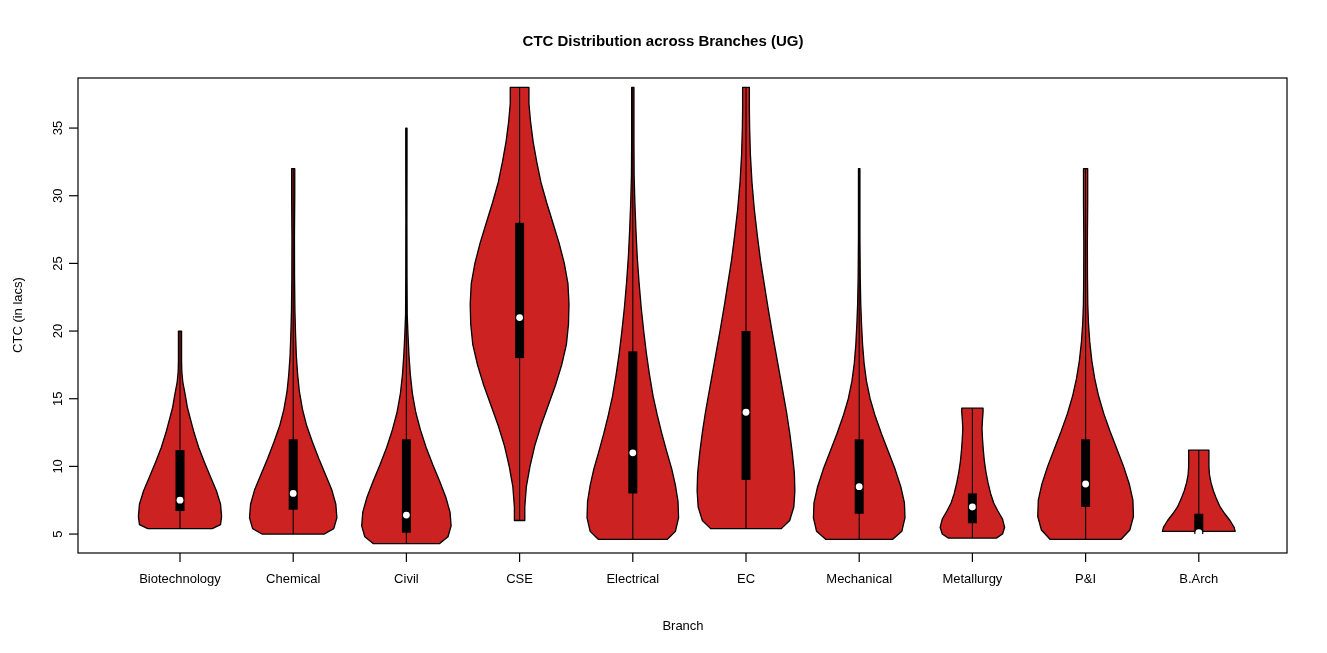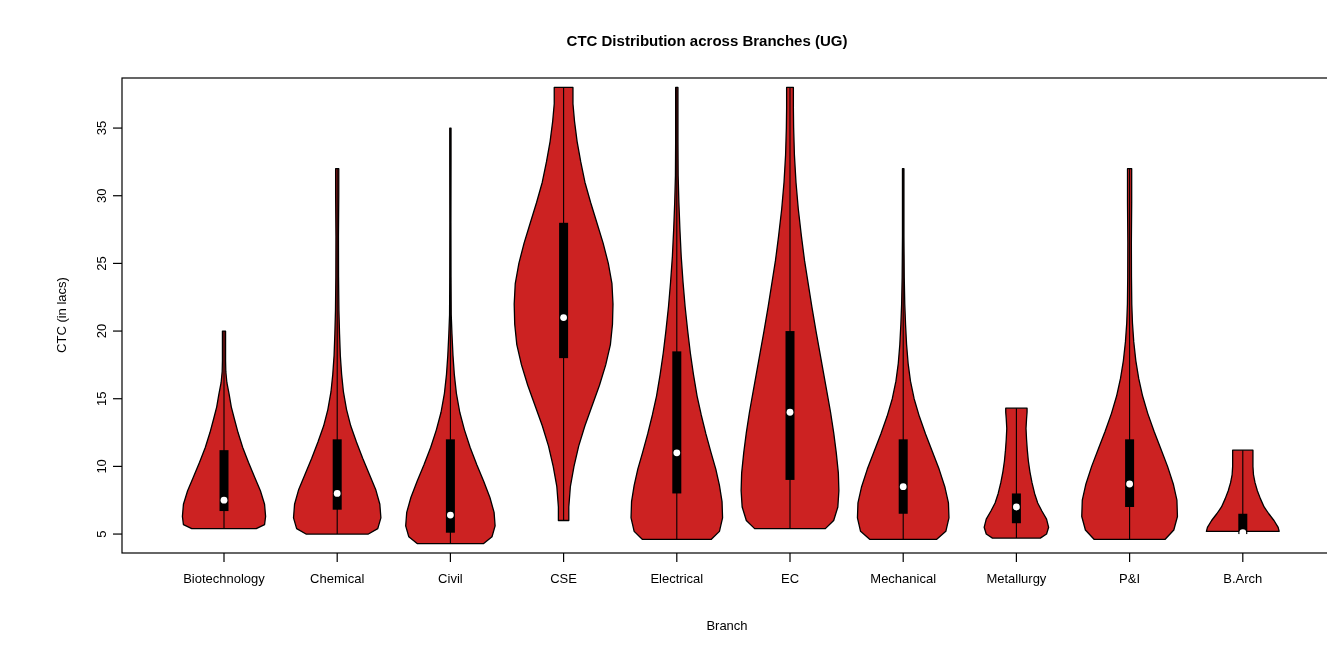--- a/index.html
+++ b/index.html
@@ -11,21 +11,20 @@
     width: 1327px;
     height: 653px;
     font-family: "Liberation Sans", sans-serif;
     overflow: hidden;
   }
   #plot-root {
     position: relative;
     width: 1197px;
     height: 653px;
     background: #ffffff;
-    margin-left: 44px;
   }
   svg#violin-svg {
     display: block;
     width: 1327px;
     height: 653px;
   }
   .plot-title {
     font-family: "Liberation Sans", sans-serif;
     font-size: 15px;
     font-weight: bold;

